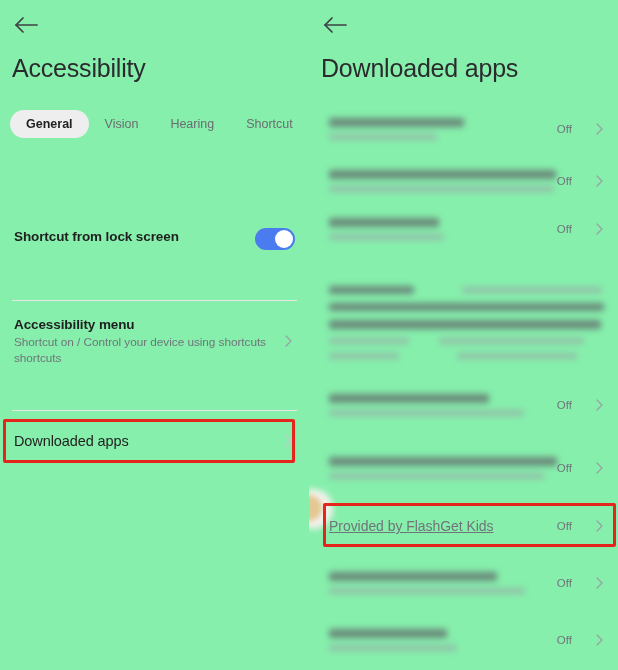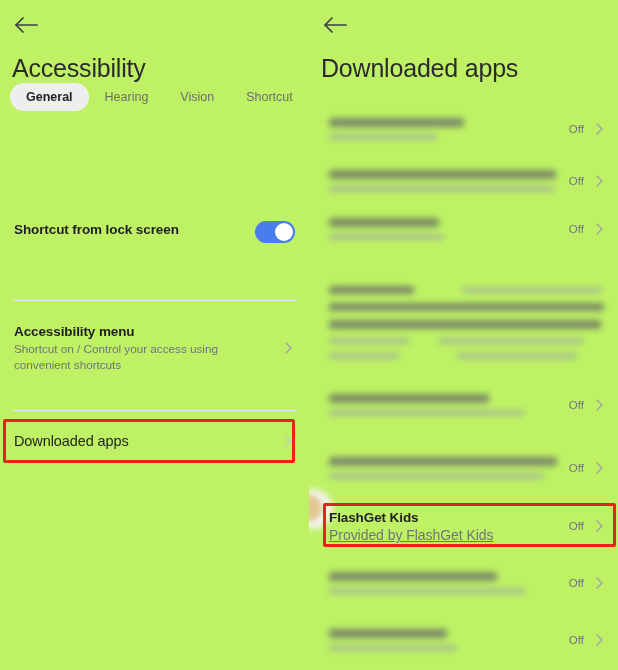--- a/index.html
+++ b/index.html
@@ -19,21 +19,21 @@
     position: relative;
     width: 618px;
     height: 670px;
     display: flex;
     background: #fff;
   }
   .panel {
     position: relative;
     width: 309px;
     height: 670px;
-    background: #bef264;
+    background: #86efac;
     overflow: hidden;
   }
 
   
   .back-arrow {
     position: absolute;
     left: 12px;
     top: 12px;
     width: 28px;
     height: 26px;
@@ -51,21 +51,21 @@
     color: #2b2b2e;
     white-space: nowrap;
   }
   .left .page-title  { top: 54px; }
   .right .page-title { top: 54px; }
 
   
   .tabs {
     position: absolute;
     left: 10px;
-    top: 83px;
+    top: 110px;
     display: flex;
     align-items: center;
   }
   .tab {
     font-size: 12.5px;
     color: #6a6d70;
     padding: 7px 16px;
     border-radius: 16px;
     white-space: nowrap;
     cursor: pointer;
@@ -174,21 +174,21 @@
     font-size: 14px;
     color: #70757a;
     line-height: 16px;
     letter-spacing: -0.05px;
     text-decoration: underline;
   }
   .app-state {
     flex: 0 0 auto;
     font-size: 11.5px;
     color: #70757a;
-    margin-right: 8px;
+    margin-right: 20px;
     white-space: nowrap;
   }
 
   
   .blur-block { filter: blur(3.1px); }
   .bar {
     background: #5f6368;
     border-radius: 2px;
     opacity: .72;
   }
@@ -220,41 +220,41 @@
       <svg width="28" height="26" viewBox="0 0 28 26" fill="none">
         <path d="M4 13 H25" stroke="#3c4043" stroke-width="1.7" stroke-linecap="round"></path>
         <path d="M11 6 L4 13 L11 20" stroke="#3c4043" stroke-width="1.7" stroke-linecap="round" stroke-linejoin="round" fill="none"></path>
       </svg>
     </div>
 
     <div class="page-title">Accessibility</div>
 
     <div class="tabs">
       <div class="tab active">General</div>
+      <div class="tab">Vision</div>
       <div class="tab">Hearing</div>
-      <div class="tab">Vision</div>
       <div class="tab">Shortcut</div>
     </div>
 
 
-    <div class="setting-row" style="top:221px;gap:35px;">
+    <div class="setting-row" style="top:228px;gap:35px;">
       <div class="setting-text">
         <div class="setting-title">Shortcut from lock screen</div>
       </div>
       <div class="toggle">
         <div class="knob"></div>
       </div>
     </div>
 
     <div class="divider" style="top:300px;"></div>
 
-    <div class="setting-row" style="top:323px;">
+    <div class="setting-row" style="top:316px;">
       <div class="setting-text">
         <div class="setting-title">Accessibility menu</div>
-        <div class="setting-sub">Shortcut on / Control your access using convenient shortcuts</div>
+        <div class="setting-sub">Shortcut on / Control your device using shortcuts shortcuts</div>
       </div>
       <div class="chev">
         <svg width="14" height="14" viewBox="0 0 14 14" fill="none">
             <path d="M5 2 L10 7 L5 12" stroke="#9aa0a6" stroke-width="1.25" stroke-linecap="round" stroke-linejoin="round"></path>
           </svg>
       </div>
     </div>
 
     <div class="divider" style="top:410px;"></div>
 
@@ -365,21 +365,20 @@
             <path d="M5 2 L10 7 L5 12" stroke="#9aa0a6" stroke-width="1.25" stroke-linecap="round" stroke-linejoin="round"></path>
           </svg>
       </div>
     </div>
 
     <div class="seam-icon-halo" style="left:-16px; top:489px; width:40px; height:40px;"></div>
     <div class="seam-icon" style="left:-13px; top:495px; width:26px; height:26px;"></div>
 
     <div class="app-row" style="top:509px; height:34px;">
       <div class="app-text">
-        <div class="app-title">FlashGet Kids</div>
         <div class="app-sub">Provided by FlashGet Kids</div>
       </div>
       <div class="app-state">Off</div>
       <div class="chev">
         <svg width="14" height="14" viewBox="0 0 14 14" fill="none">
             <path d="M5 2 L10 7 L5 12" stroke="#9aa0a6" stroke-width="1.25" stroke-linecap="round" stroke-linejoin="round"></path>
           </svg>
       </div>
     </div>
 

